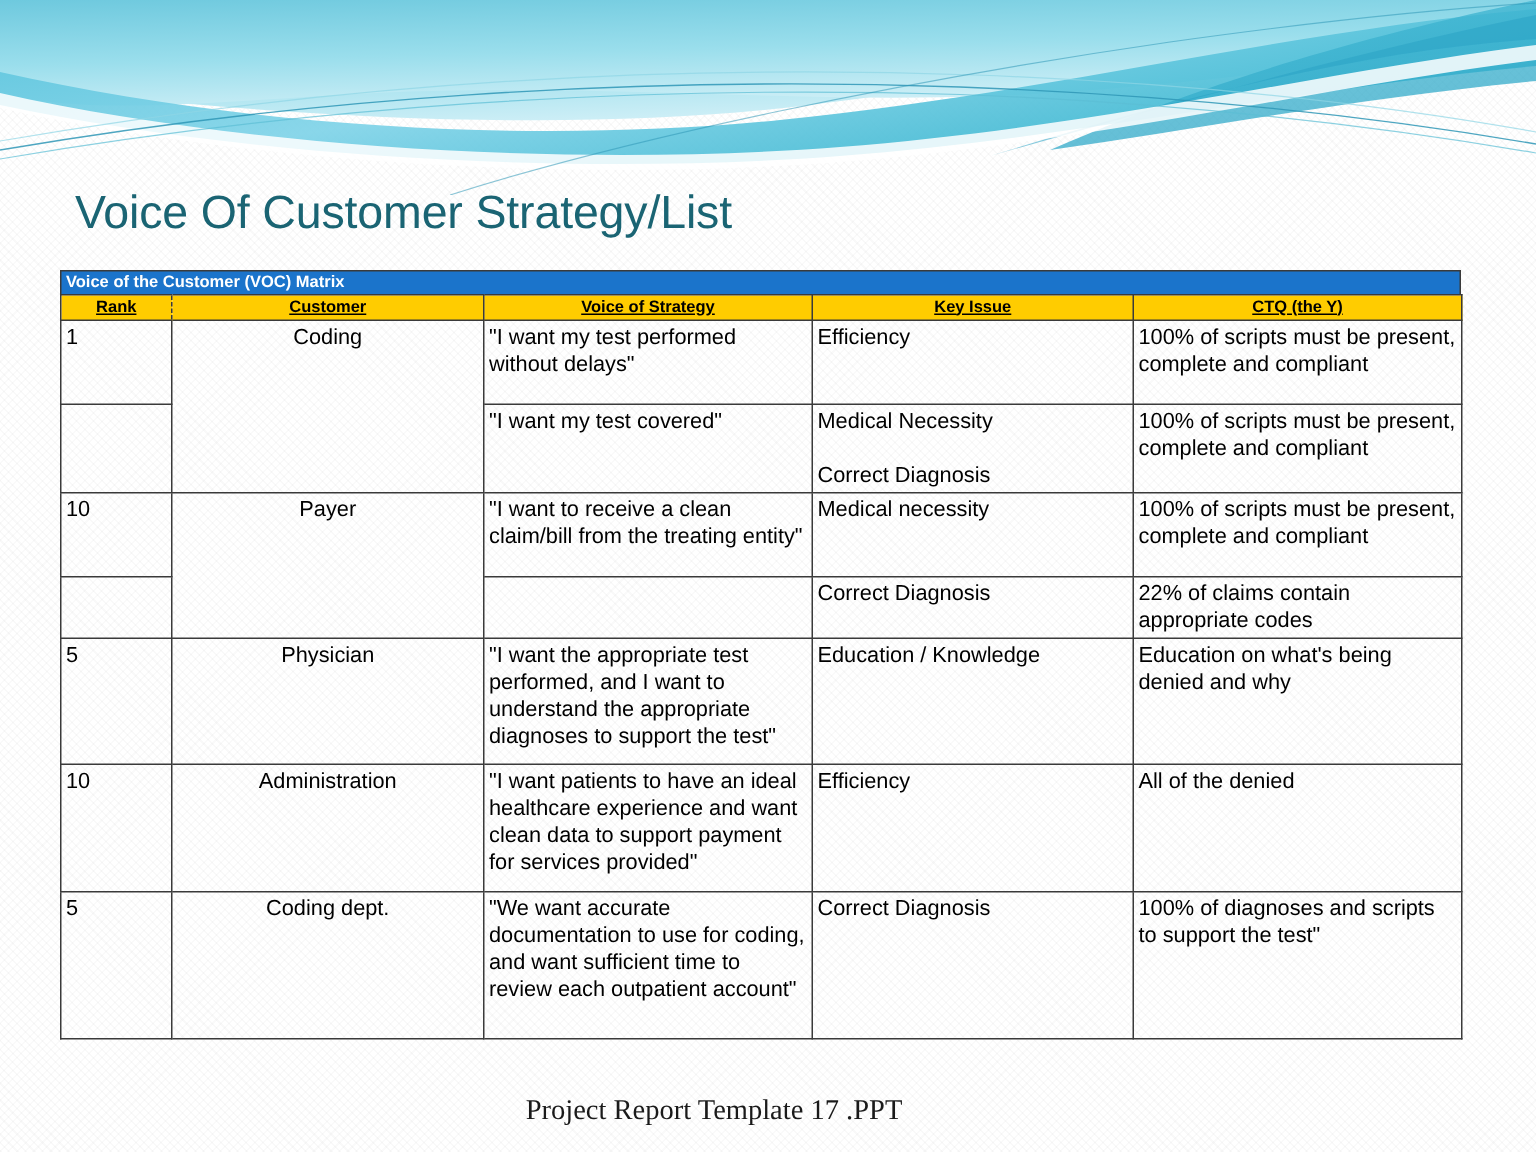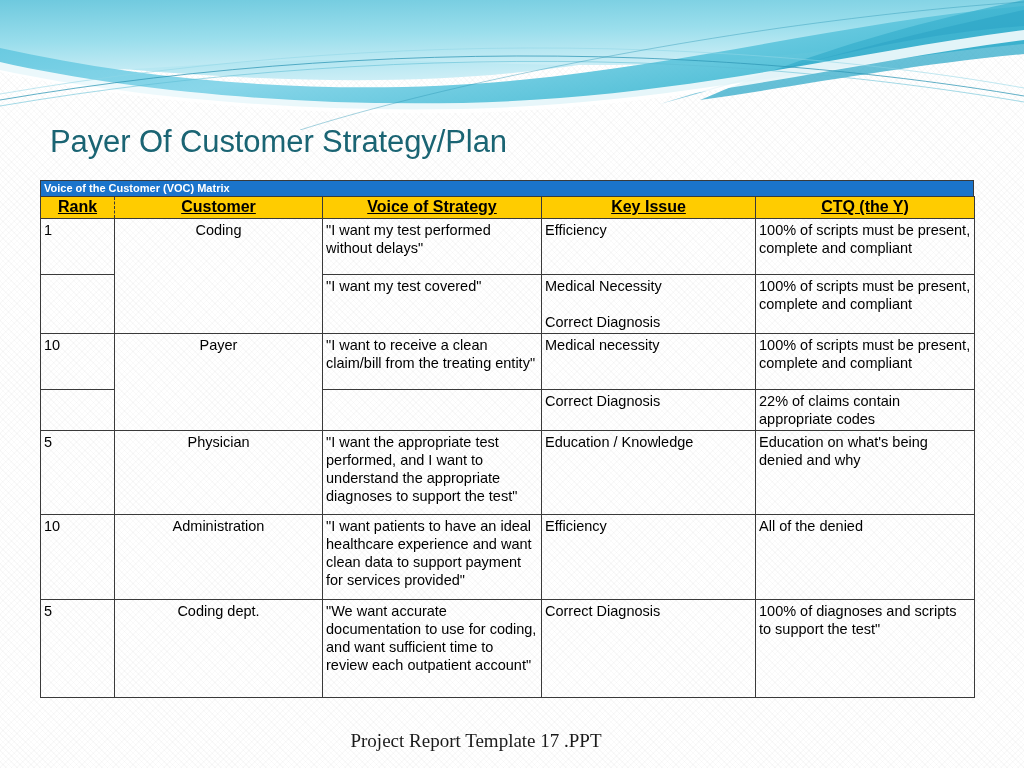--- a/index.html
+++ b/index.html
@@ -91,21 +91,21 @@
     background: transparent;
   }
   table.voc col.c-rank      { width: 74px; }
   table.voc col.c-customer  { width: 208px; }
   table.voc col.c-voice     { width: 219px; }
   table.voc col.c-issue     { width: 214px; }
   table.voc col.c-ctq       { width: 219px; }
 
   table.voc th {
     background: #ffcc00;
-    font-size: 16px;
+    font-size: 11px;
     font-weight: bold;
     text-align: center;
     padding: 1px 2px 2px 2px;
     height: 13px;
     border-top: 1px solid #3a3a3a;
     border-bottom: 1px solid #3a3a3a;
     border-left: 1px solid #3a3a3a;
     border-right: 1px solid #3a3a3a;
     color: #000;
   }
@@ -192,21 +192,21 @@
     <path d="M0,62 C160,98 380,112 560,98 C730,85 880,48 1024,30 L1024,40
              C880,58 730,95 560,108 C380,122 160,108 0,72 Z" fill="#ffffff" opacity="0.85"></path>
 
     <path d="M0,100 C200,66 420,50 640,58 C800,64 930,80 1024,96" fill="none" stroke="#2f97b6" stroke-width="0.9" opacity="0.85"></path>
     <path d="M0,106 C200,72 420,56 640,63 C800,69 930,86 1024,102" fill="none" stroke="#5bbdd4" stroke-width="0.8" opacity="0.7"></path>
     <path d="M0,94 C210,58 430,42 650,50 C810,56 935,72 1024,88" fill="none" stroke="#8fd6e6" stroke-width="0.8" opacity="0.7"></path>
     <path d="M300,130 C420,92 600,54 780,28 C880,14 960,6 1024,2" fill="none" stroke="#2f97b6" stroke-width="0.8" opacity="0.55"></path>
   </svg>
 
 
-  <div class="page-title">Payer Of Customer Strategy/Plan</div>
+  <div class="page-title">Voice Of Customer Strategy/List</div>
 
   <div class="voc-wrap">
     <div class="voc-bar">Voice of the Customer (VOC) Matrix</div>
 
     <table class="voc">
       <colgroup>
         <col class="c-rank">
           <col class="c-customer">
           <col class="c-voice">
           <col class="c-issue">

